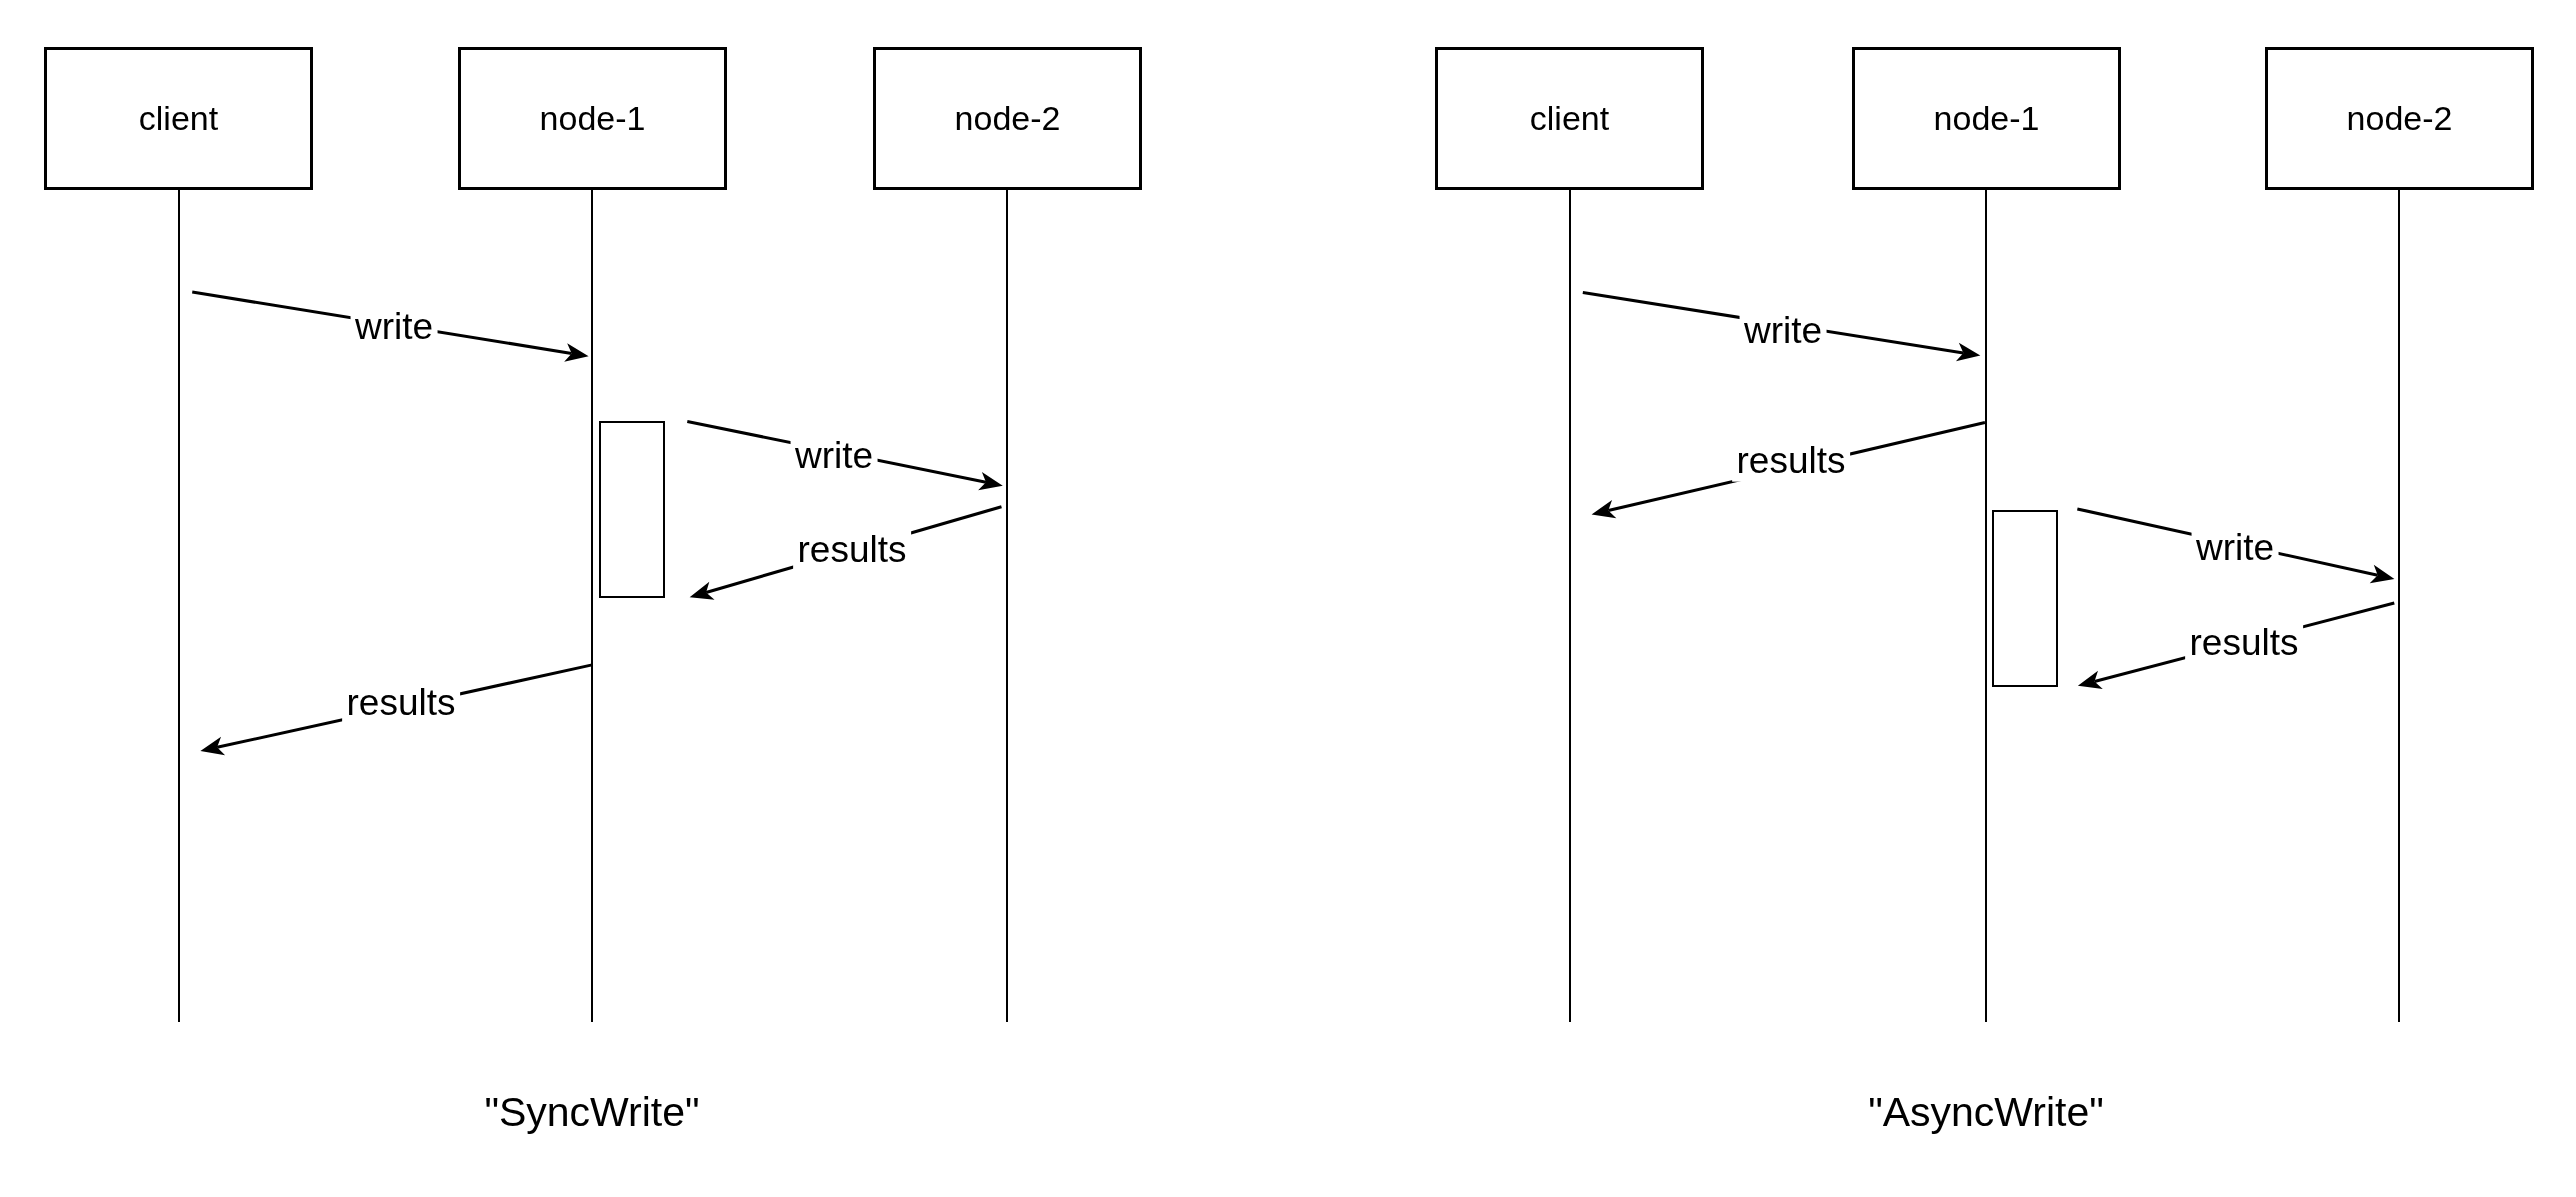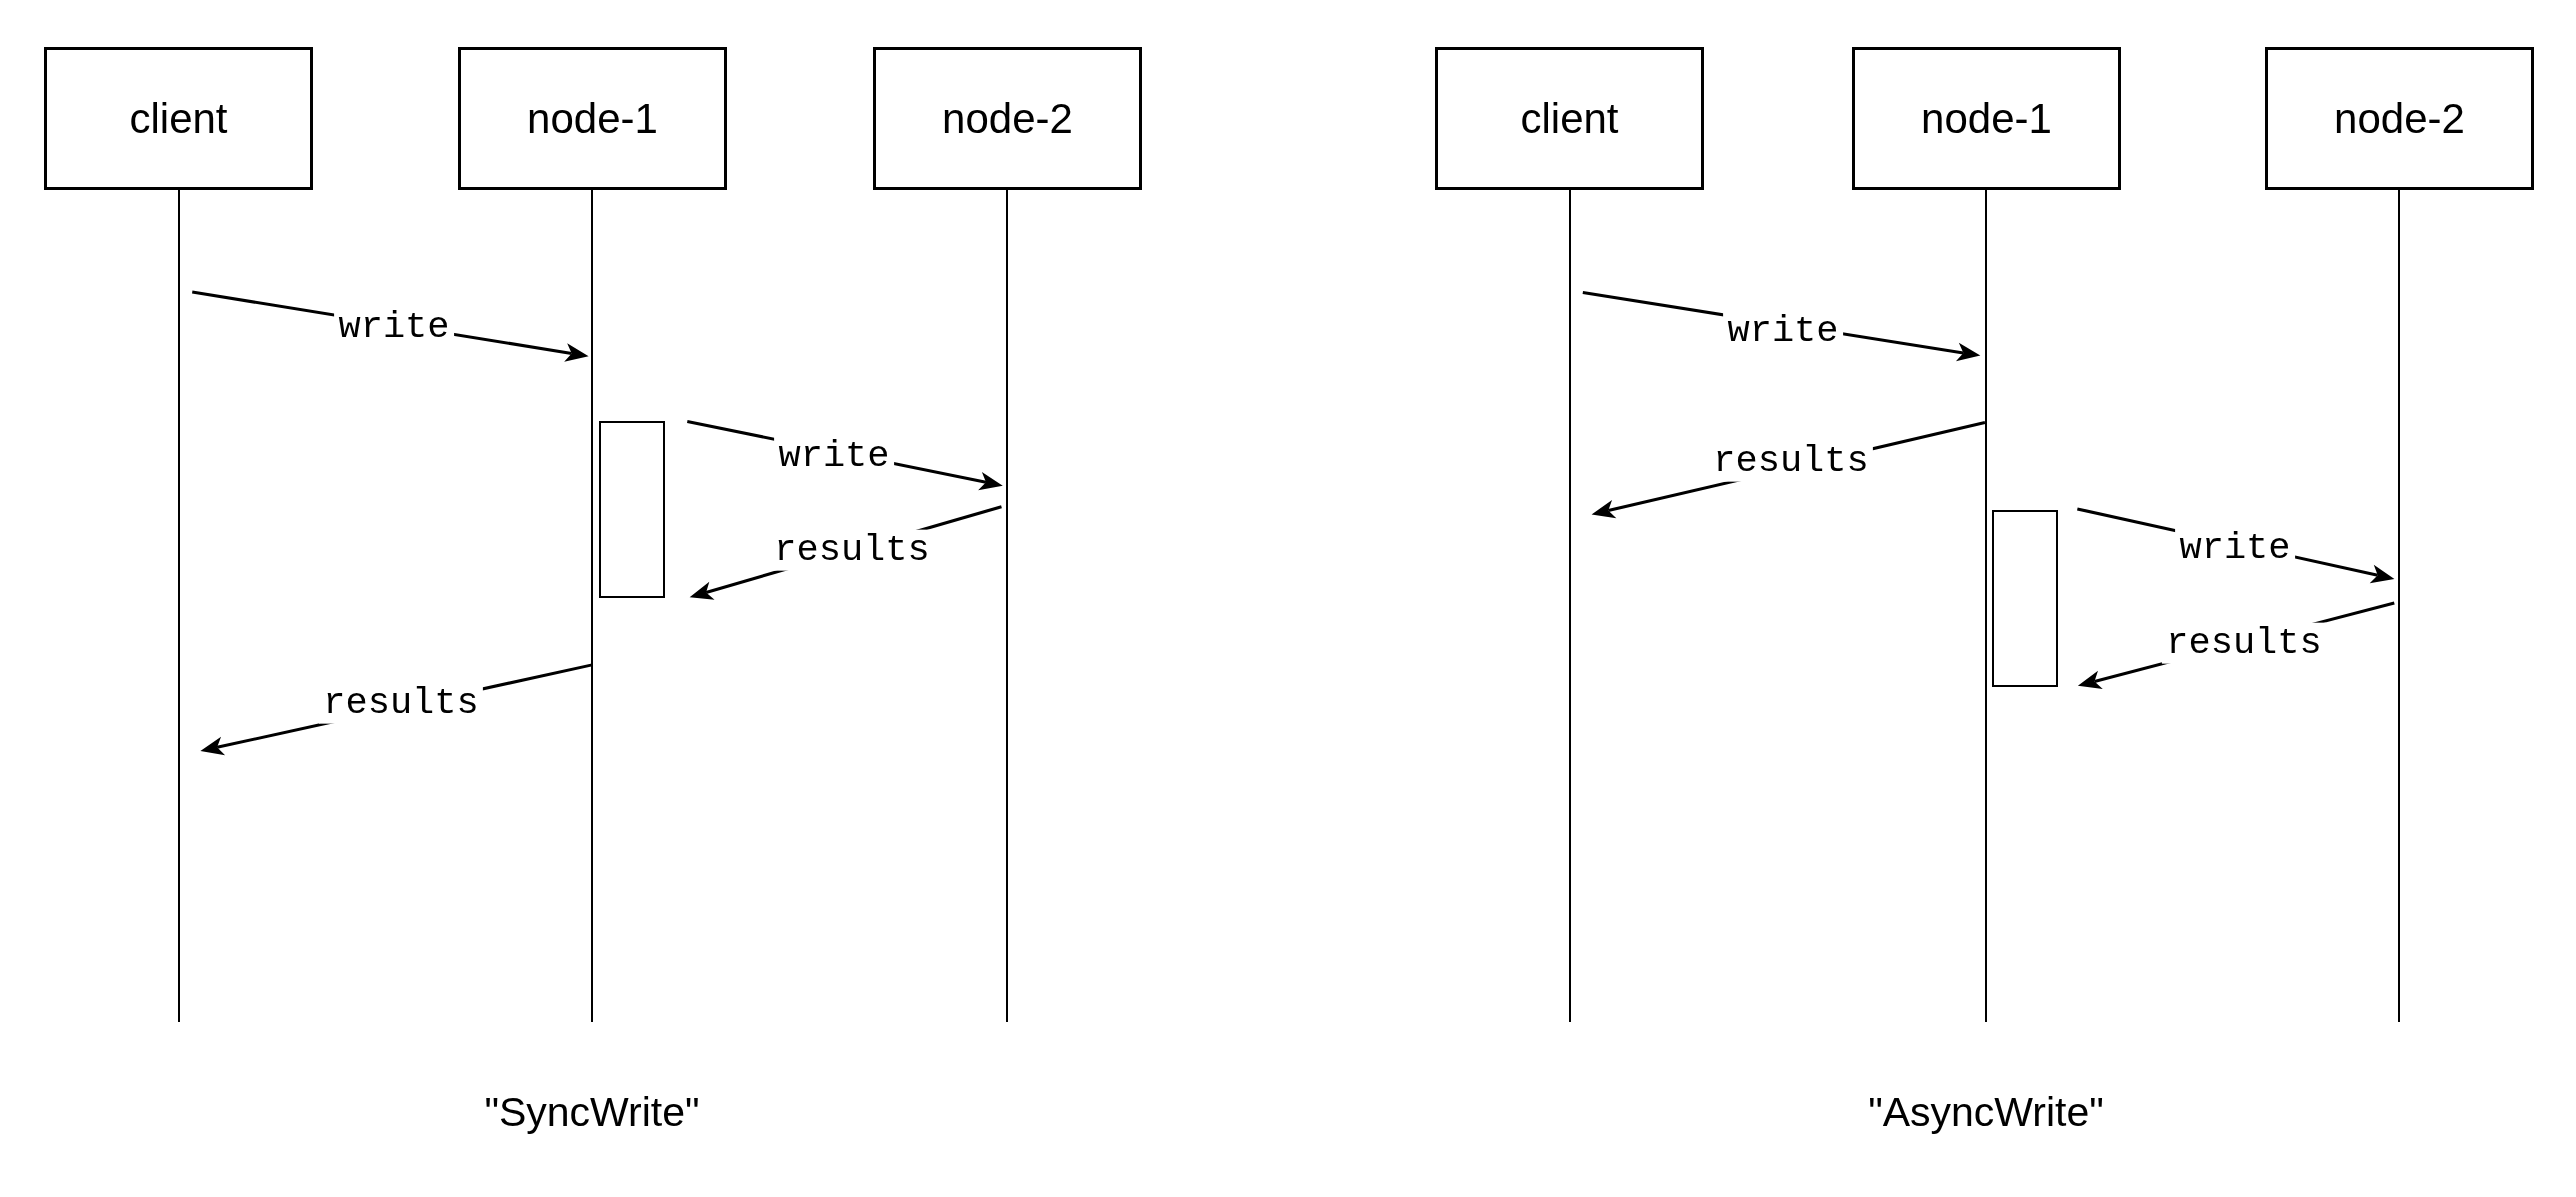--- a/index.html
+++ b/index.html
@@ -27,21 +27,21 @@
     position: absolute;
     top: 47px;
     width: 269px;
     height: 143px;
     box-sizing: border-box;
     border: 3.9px solid #000000;
     background: #ffffff;
     display: flex;
     align-items: center;
     justify-content: center;
-    font-size: 42px;
+    font-size: 34px;
     z-index: 3;
   }
   .lifeline {
     position: absolute;
     top: 190px;
     width: 2.2px;
     height: 832px;
     background: #000000;
     z-index: 1;
   }
@@ -56,21 +56,20 @@
   }
   .msg-label {
     position: absolute;
     transform: translate(-50%, -50%);
     background: #ffffff;
     padding: 0 4.4px;
     font-size: 37px;
     line-height: 1.1;
     white-space: nowrap;
     z-index: 4;
-    font-family: Liberation Mono, monospace;
   }
   .caption {
     position: absolute;
     transform: translate(-50%, -50%);
     font-size: 41px;
     white-space: nowrap;
     z-index: 4;
   }
 </style>
 </head>

